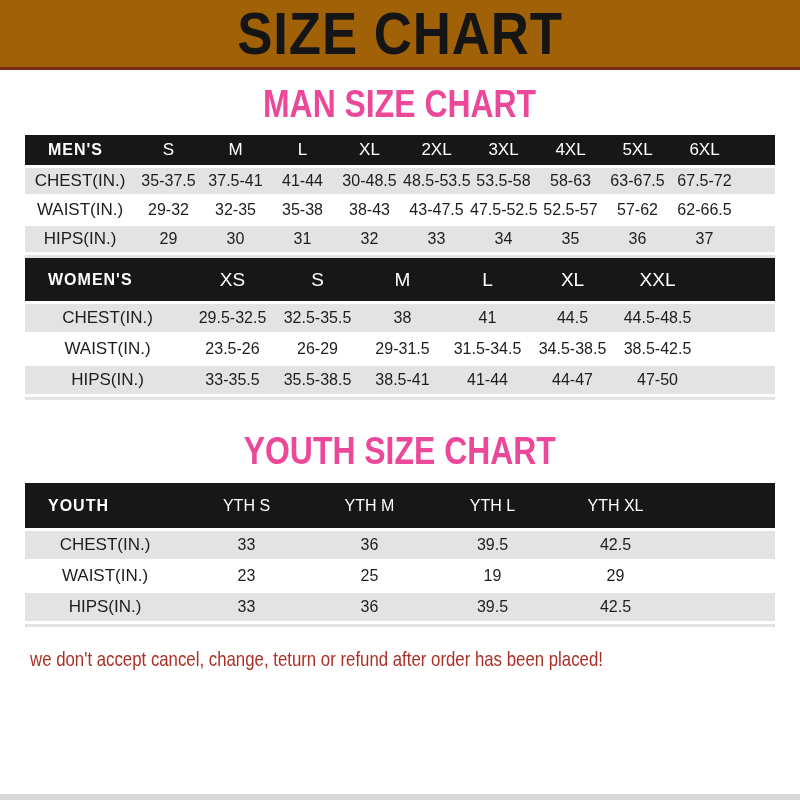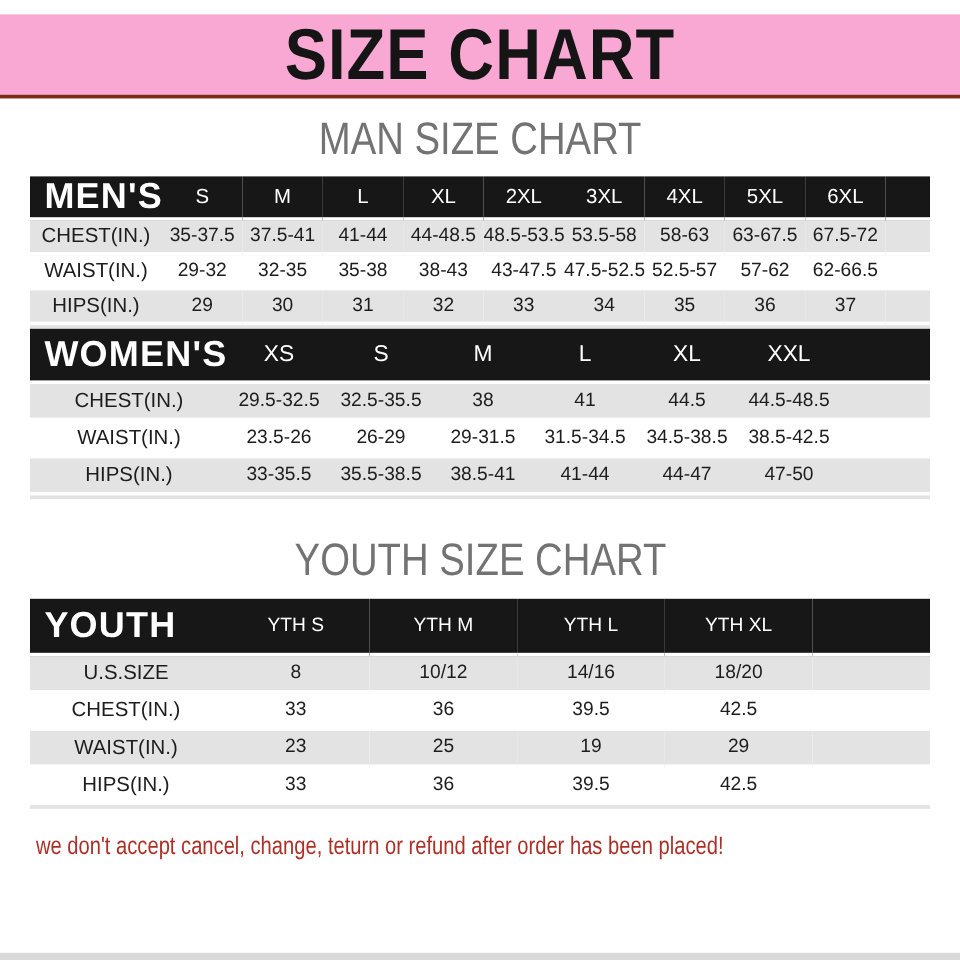--- a/index.html
+++ b/index.html
@@ -2,46 +2,46 @@
 <html><head>
 <meta charset="utf-8">
 <style>
   html,body{margin:0;padding:0}
   body{
     width:800px;height:800px;background:#ffffff;position:relative;overflow:hidden;
     font-family:"Liberation Sans",sans-serif;
   }
   
   .banner{
-    height:67px;background:#f9a8d4;border-bottom:3px solid #7A2D13;
-    display:flex;align-items:center;justify-content:center;margin-top:12px;
+    height:67px;background:#a16207;border-bottom:3px solid #7A2D13;
+    display:flex;align-items:center;justify-content:center;
   }
   .banner-title{
     margin:0;font-size:60px;line-height:60px;font-weight:bold;color:#151515;
     letter-spacing:1px;display:inline-block;transform:scaleX(.88);white-space:nowrap;
   }
   
   .section{text-align:center}
-  .section-heading{margin:14px 0 11px;font-size:38px;line-height:40px;font-weight:normal;color:#737373}
+  .section-heading{margin:14px 0 11px;font-size:38px;line-height:40px;font-weight:bold;color:#ec4899}
   .section:nth-child(2) .section-heading{margin:17px 0 13px}
   .section:nth-child(3) .section-heading{margin:31px 0 12px}
   .squeeze{display:inline-block;transform:scaleX(.84);white-space:nowrap}
   
   table.size-table{
     border-collapse:separate;border-spacing:0;width:750px;margin:0 auto;
     table-layout:fixed;text-align:center;
   }
   .size-table th,.size-table td{
     padding:0;border-bottom:3px solid #ffffff;font-size:16px;color:#1d1d1d;overflow:hidden;white-space:nowrap;
   }
   .size-table thead th{
     background:#171717;color:#ffffff;font-weight:normal;
   }
   .size-table thead th.lbl{
-    text-align:left;padding-left:12px;font-weight:bold;font-size:30px;letter-spacing:1px;
+    text-align:left;padding-left:23px;font-weight:bold;font-size:16px;letter-spacing:1px;
   }
   .t-men  thead th{height:30px;font-size:17px}
   .t-women thead th{height:43px;font-size:19px}
   .t-youth thead th{height:45px;font-size:16px}
   .size-table tbody td{height:26px;background:#ffffff}
   .t-women tbody td,.t-youth tbody td{height:28px}
   .size-table tbody tr:nth-child(odd) td{background:#E3E3E3}
   .size-table td.rlbl{font-size:17px}
   .table-underline{width:750px;height:3px;margin:0 auto;background:#E3E3E3}
   
@@ -90,21 +90,21 @@
             <th>6XL</th>
             <th></th>
           </tr>
         </thead>
         <tbody>
           <tr>
             <td class="rlbl">CHEST(IN.)</td>
             <td>35-37.5</td>
             <td>37.5-41</td>
             <td>41-44</td>
-            <td>44-48.5</td>
+            <td>30-48.5</td>
             <td>48.5-53.5</td>
             <td>53.5-58</td>
             <td>58-63</td>
             <td>63-67.5</td>
             <td>67.5-72</td>
             <td></td>
           </tr>
           <tr>
             <td class="rlbl">WAIST(IN.)</td>
             <td>29-32</td>
@@ -210,28 +210,20 @@
             <th class="lbl">YOUTH</th>
             <th>YTH S</th>
             <th>YTH M</th>
             <th>YTH L</th>
             <th>YTH XL</th>
             <th></th>
           </tr>
         </thead>
         <tbody>
           <tr>
-            <td class="rlbl">U.S.SIZE</td>
-            <td>8</td>
-            <td>10/12</td>
-            <td>14/16</td>
-            <td>18/20</td>
-            <td></td>
-          </tr>
-          <tr>
             <td class="rlbl">CHEST(IN.)</td>
             <td>33</td>
             <td>36</td>
             <td>39.5</td>
             <td>42.5</td>
             <td></td>
           </tr>
           <tr>
             <td class="rlbl">WAIST(IN.)</td>
             <td>23</td>

